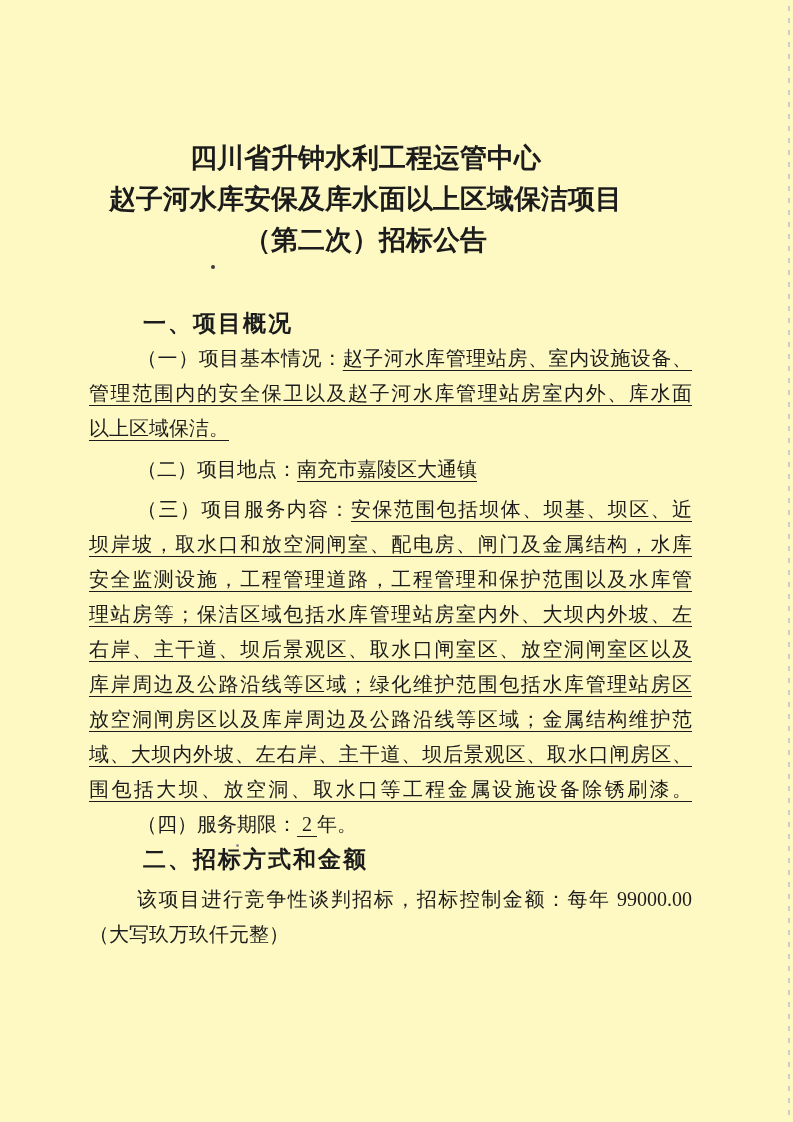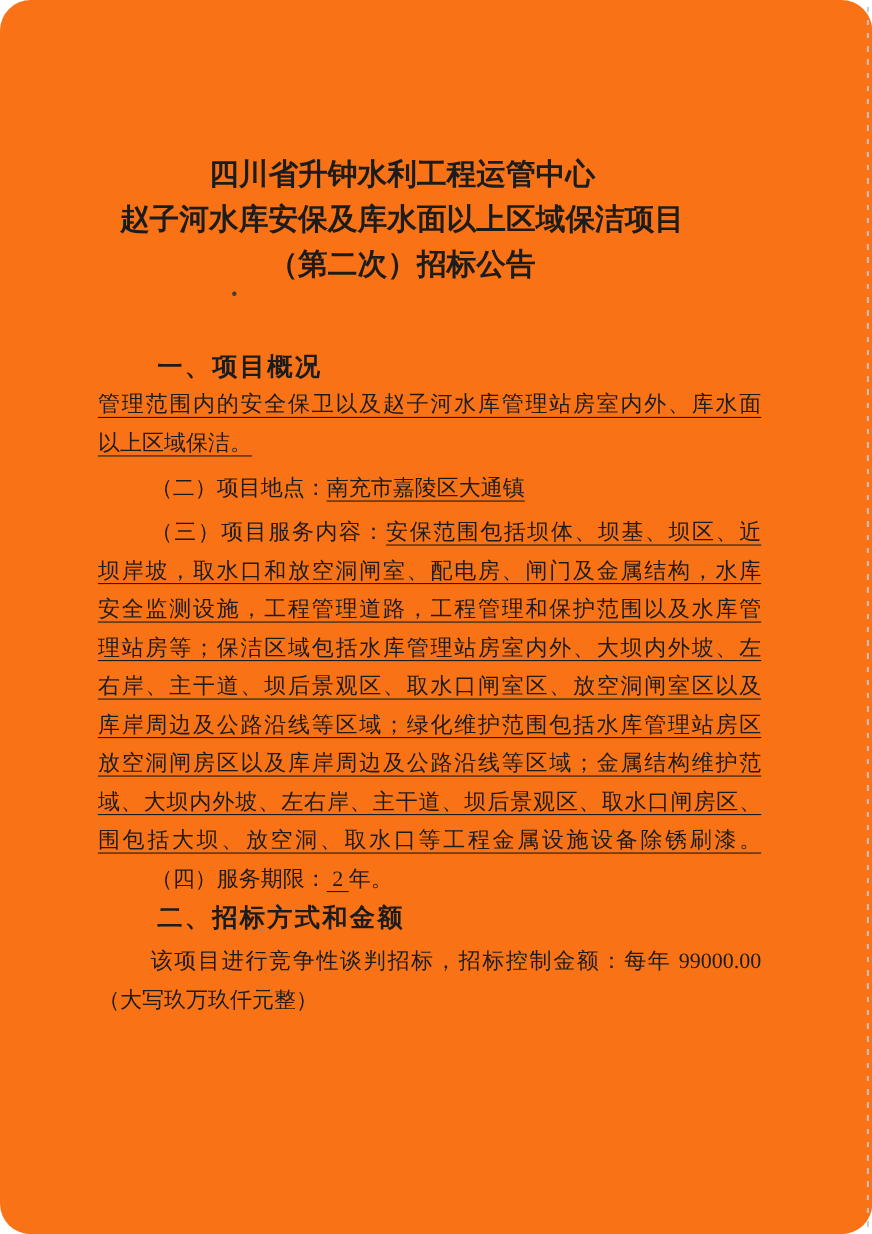--- a/index.html
+++ b/index.html
@@ -7,38 +7,37 @@
   body {
     width: 793px; height: 1122px;
     background: #ffffff;
     font-family: "Liberation Serif", serif;
     color: #1c1c1c;
     position: relative;
     overflow: hidden;
   }
   .page {
     position: absolute; inset: 0;
-    background: #f97316;
-    border-radius: 28px;
+    background: #fef9c3;
   }
   
   .title-block {
     margin-top: 138px;
     position: relative;
     left: -31px;            
     text-align: center;
     font-weight: bold;
     font-size: 27px;
     line-height: 41px;
     font-family: "Liberation Serif", serif;
   }
   
   .doc-body {
     position: absolute;
-    left: 89px; top: 316px;
+    left: 89px; top: 306px;
     width: 603px;
   }
   .line {
     font-size: 20px;
     line-height: 35px;
     height: 35px;
     white-space: normal;
     text-align: left;
   }
   .line.fill {
@@ -92,20 +91,23 @@
   <div class="speck s1"></div>
   <div class="speck s2"></div>
   <div class="edge-artifact"></div>
 
   <div class="doc-body">
 
     <div class="line h">
       <span>一、项目概况</span>
     </div>
 
+    <div class="line indent fill">
+      <span>（一）项目基本情况：</span><span class="u">赵子河水库管理站房、室内设施设备、</span>
+    </div>
     <div class="line fill">
       <span class="u">管理范围内的安全保卫以及赵子河水库管理站房室内外、库水面</span>
     </div>
     <div class="line">
       <span class="u">以上区域保洁。</span>
     </div>
 
     <div class="line indent gap6">
       <span>（二）项目地点：</span><span class="u">南充市嘉陵区大通镇</span>
     </div>

